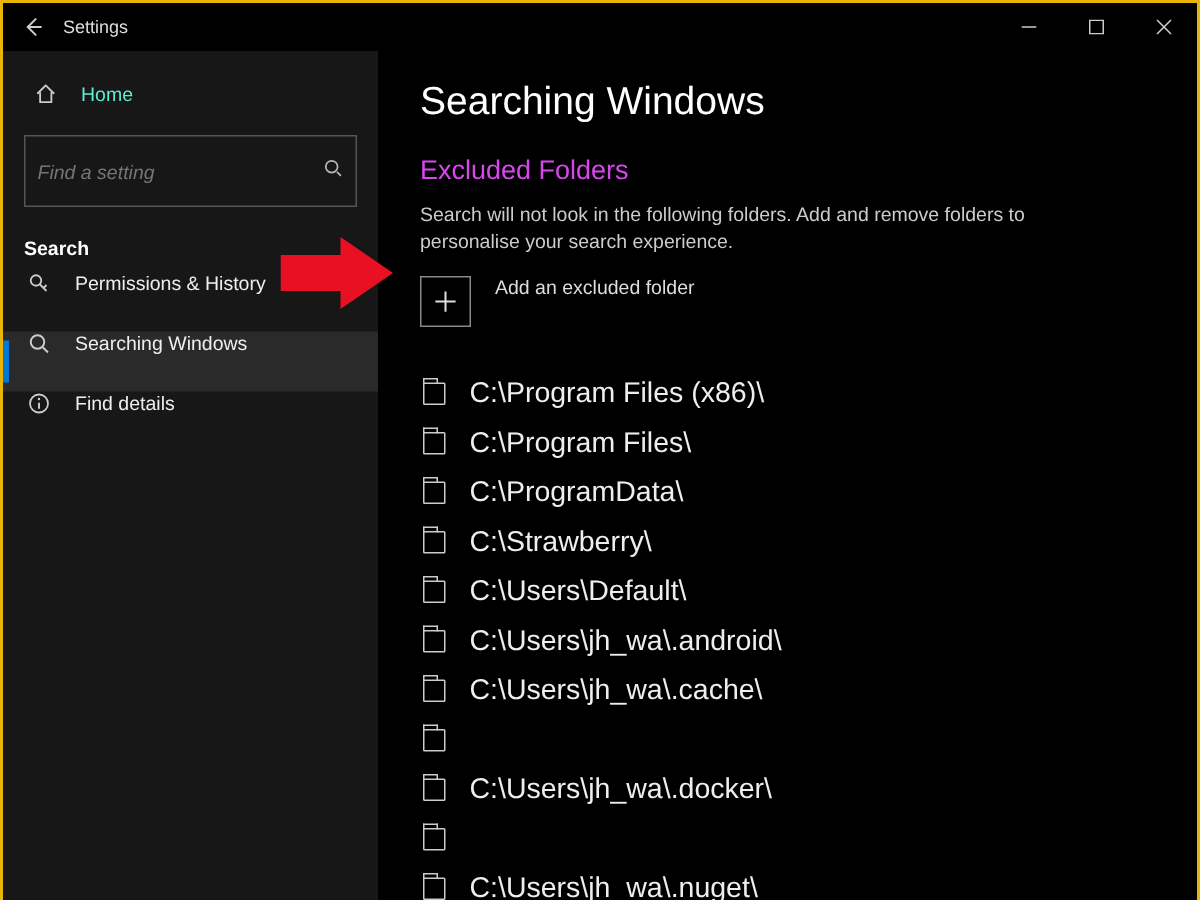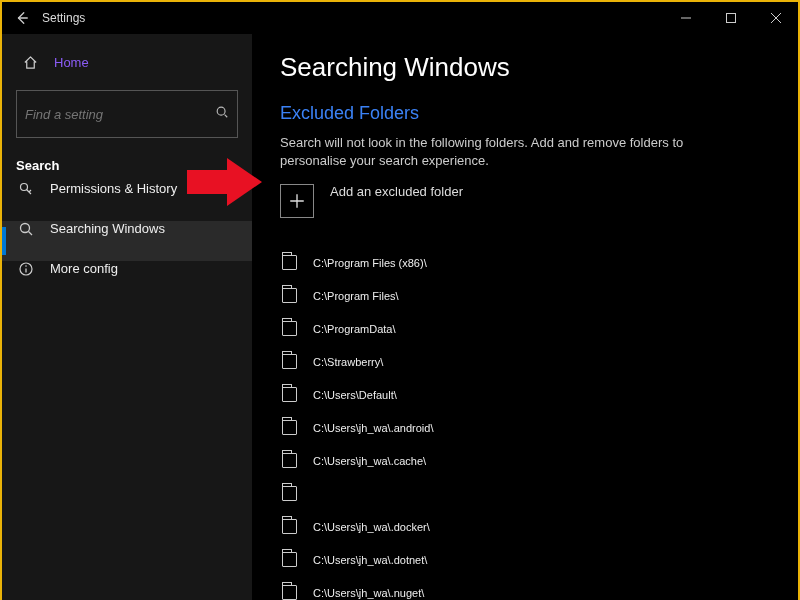--- a/index.html
+++ b/index.html
@@ -46,21 +46,21 @@
     width: 250px;
     background: #171717;
     padding-top: 10px;
     display: flex;
     flex-direction: column;
   }
   .home-row {
     display: flex; align-items: center;
     height: 36px;
     padding-left: 18px;
-    color: #8b5cf6;
+    color: #5eead4;
     font-size: 13px;
     cursor: pointer;
   }
   .home-row .icon { width: 20px; display:flex; align-items:center; justify-content:center; margin-right: 14px; color:#ccc; }
   .search-box {
     margin: 10px 14px 10px 14px;
     height: 48px;
     border: 1px solid #555;
     background: #171717;
     display: flex; align-items: center;
@@ -108,21 +108,21 @@
     position: relative;
   }
   .page-title {
     font-size: 26px;
     font-weight: 400;
     color: #fff;
     margin-bottom: 20px;
   }
   .section-head {
     font-size: 18px;
-    color: #3b82f6;
+    color: #d946ef;
     margin-bottom: 10px;
   }
   .section-desc {
     font-size: 13px;
     color: #ccc;
     max-width: 430px;
     line-height: 1.4;
     margin-bottom: 14px;
   }
   .add-row {
@@ -155,21 +155,21 @@
   }
   .folder-icon::after {
     
     content: "";
     position: absolute;
     top: -4px; left: -1.5px;
     width: 8px; height: 3px;
     border: 1.5px solid #ccc;
     border-bottom: none;
   }
-  .folder-path { font-size: 11px; color: #eee; }
+  .folder-path { font-size: 19px; color: #eee; }
 
   
   .arrow {
     position: absolute;
     left: 185px;
     top: 156px;
     width: 75px;
     height: 48px;
     pointer-events: none;
   }
@@ -251,21 +251,21 @@
       </div>
 
       <div class="nav-item">
         <span class="nicon">
           <svg width="16" height="16" viewBox="0 0 16 16">
               <circle cx="8" cy="8" r="6" stroke="#ccc" fill="none" stroke-width="1.2"></circle>
               <circle cx="8" cy="5" r="0.8" fill="#ccc"></circle>
               <path d="M8 7.5 V11.5" stroke="#ccc" stroke-width="1.3"></path>
             </svg>
         </span>
-        <span>More config</span>
+        <span>Find details</span>
       </div>
     </div>
 
     <div class="main">
       <div class="page-title">Searching Windows</div>
       <div class="section-head">Excluded Folders</div>
       <div class="section-desc">Search will not look in the following folders. Add and remove folders to personalise your search experience.</div>
 
       <div class="add-row">
         <div class="add-box">
@@ -307,21 +307,20 @@
           </div>
           <div class="folder-item">
             <div class="folder-icon"></div>
           </div>
           <div class="folder-item">
             <div class="folder-icon"></div>
             <div class="folder-path">C:\Users\jh_wa\.docker\</div>
           </div>
           <div class="folder-item">
             <div class="folder-icon"></div>
-            <div class="folder-path">C:\Users\jh_wa\.dotnet\</div>
           </div>
           <div class="folder-item">
             <div class="folder-icon"></div>
             <div class="folder-path">C:\Users\jh_wa\.nuget\</div>
           </div>
         </div>
     </div>
 
   </div>
 

